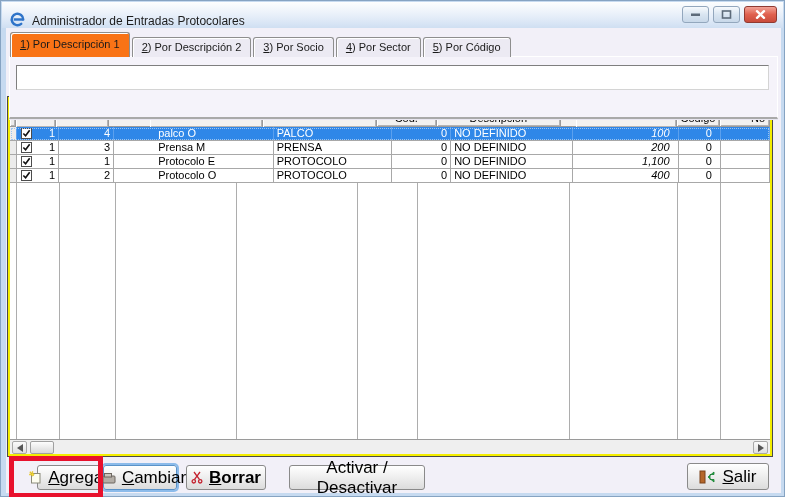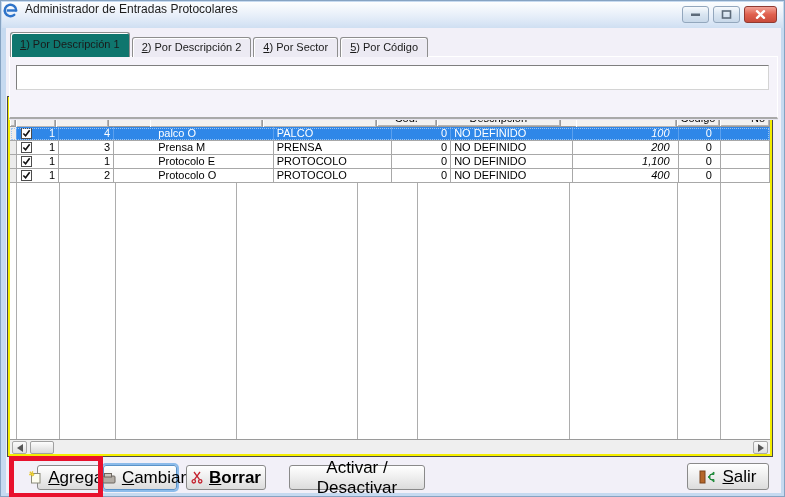--- a/index.html
+++ b/index.html
@@ -5,40 +5,40 @@
   html,body{margin:0;padding:0;width:785px;height:497px;overflow:hidden;
     font-family:"Liberation Sans",sans-serif;background:#fff;}
   *{box-sizing:border-box;}
 
   .window{position:absolute;left:0;top:0;width:785px;height:497px;
     background:#c6daf0;border:1px solid #86a3c2;}
 
   
   .titlebar{position:absolute;left:1px;top:1px;right:1px;height:26px;
     background:linear-gradient(#fdfefe,#e6eef9 55%,#cfdff2);
-    display:flex;align-items:flex-start;}
+    display:flex;align-items:flex-end;padding-left:7px;}
   .app-icon{width:17px;height:17px;margin-right:6px;flex:0 0 auto;}
   .title-text{font-size:12px;color:#1c1c1c;}
   .win-controls{position:absolute;right:6px;top:4px;display:flex;gap:4px;}
   .wbtn{width:27px;height:17px;border-radius:3px;border:1px solid #93a7bd;
     background:linear-gradient(#f7fafd,#d9e5f1 50%,#c8d8e9);
     display:flex;align-items:center;justify-content:center;padding:0;}
   .wbtn.close{width:33px;border:1px solid #903a31;
     background:linear-gradient(#f2a396,#e0614f 50%,#c94c3c);}
 
   
   .client{position:absolute;left:5px;top:27px;width:775px;height:465px;
     background:#f2f0f8;}
 
   
   .tabstrip{position:absolute;left:4px;top:4px;height:25px;display:flex;align-items:flex-end;z-index:3;}
   .tab{border:1px solid #8e8e8e;border-bottom:none;border-radius:3px 3px 0 0;
     padding:0 9px;height:20px;line-height:19px;font-size:11px;color:#1a1a1a;
     background:#eceaf3;margin-right:2px;box-shadow:inset 1px 1px 0 #fff;}
-  .tab.active{height:25px;line-height:23px;background:#0f766e;position:relative;z-index:4;}
+  .tab.active{height:25px;line-height:23px;background:#f97316;position:relative;z-index:4;}
   .accel{text-decoration:underline;}
 
   .tabpanel{position:absolute;left:3px;top:28px;width:769px;height:63px;
     background:#f5f3fa;border:1px solid #fff;
     border-bottom:2px solid #a9a9a9;box-shadow:0 1px 0 #e8e6f0;z-index:2;}
   .filter-input{position:absolute;left:6px;top:8px;width:753px;height:25px;
     background:#fff;border:1px solid #7f7f7f;border-right-color:#d4d4d4;
     border-bottom-color:#d4d4d4;font-size:11px;padding:2px 4px;outline:none;}
 
   
@@ -131,20 +131,21 @@
         </svg>
       </button>
     </span>
   </div>
 
   <div class="client">
 
     <div class="tabstrip">
       <div class="tab active"><span class="accel">1</span><span>) Por Descripción 1</span></div>
       <div class="tab"><span class="accel">2</span><span>) Por Descripción 2</span></div>
+      <div class="tab"><span class="accel">3</span><span>) Por Socio</span></div>
       <div class="tab"><span class="accel">4</span><span>) Por Sector</span></div>
       <div class="tab"><span class="accel">5</span><span>) Por Código</span></div>
     </div>
 
     <div class="tabpanel">
       <input class="filter-input" type="text" value="" style="">
     </div>
 
     <div class="grid">
       <div class="ghead">

